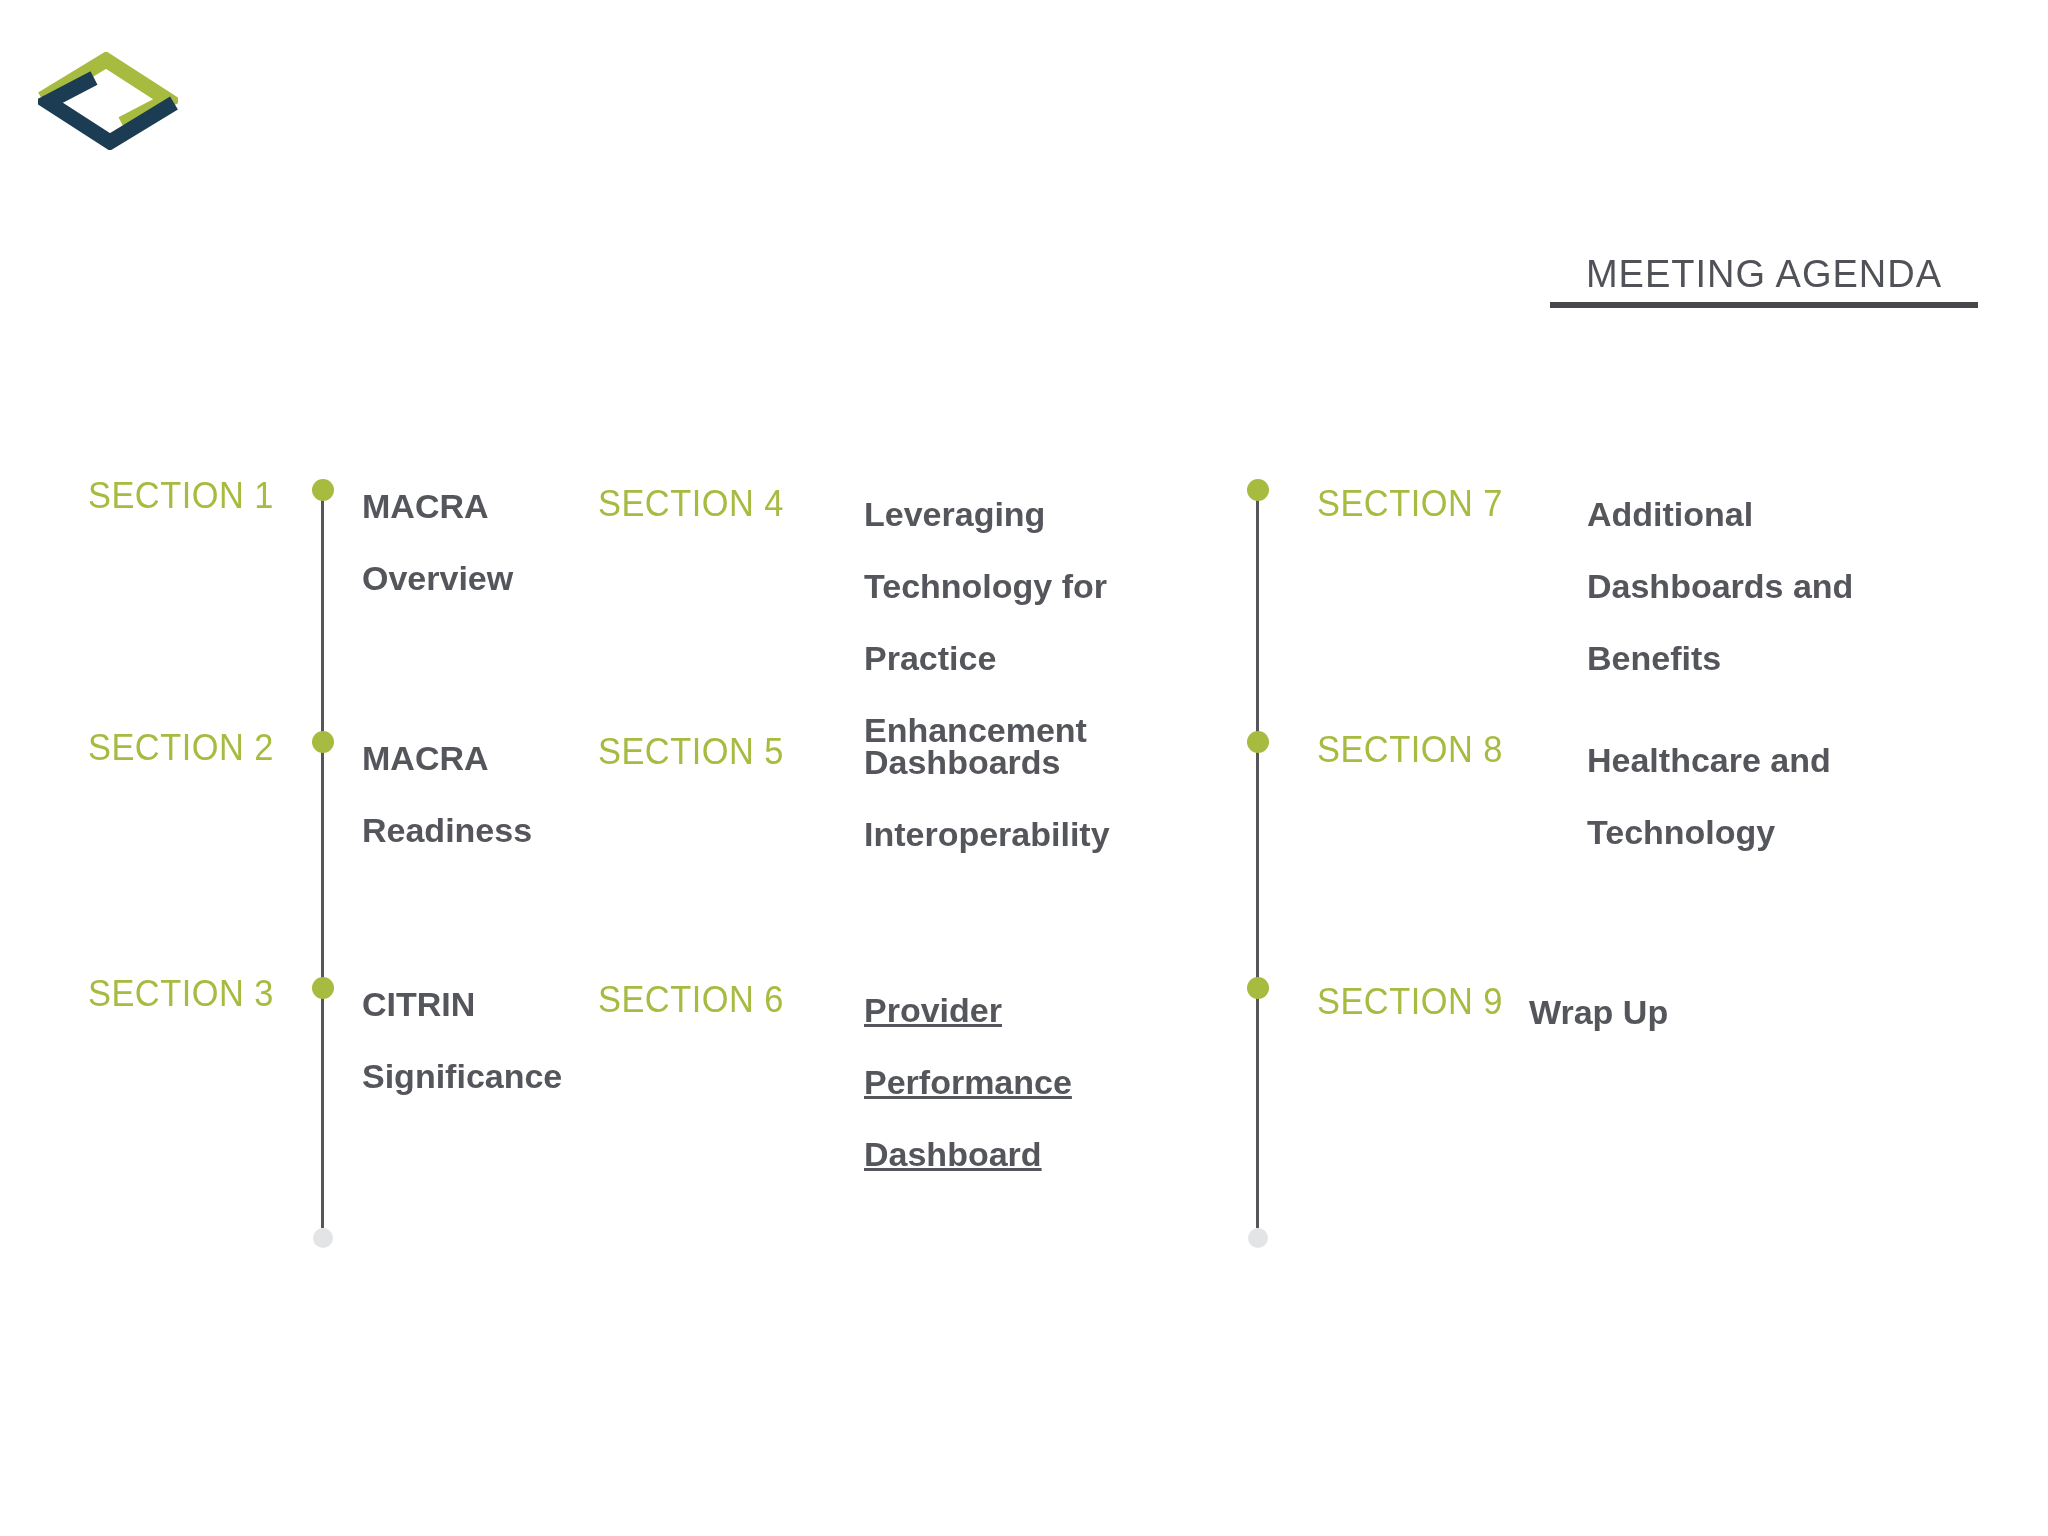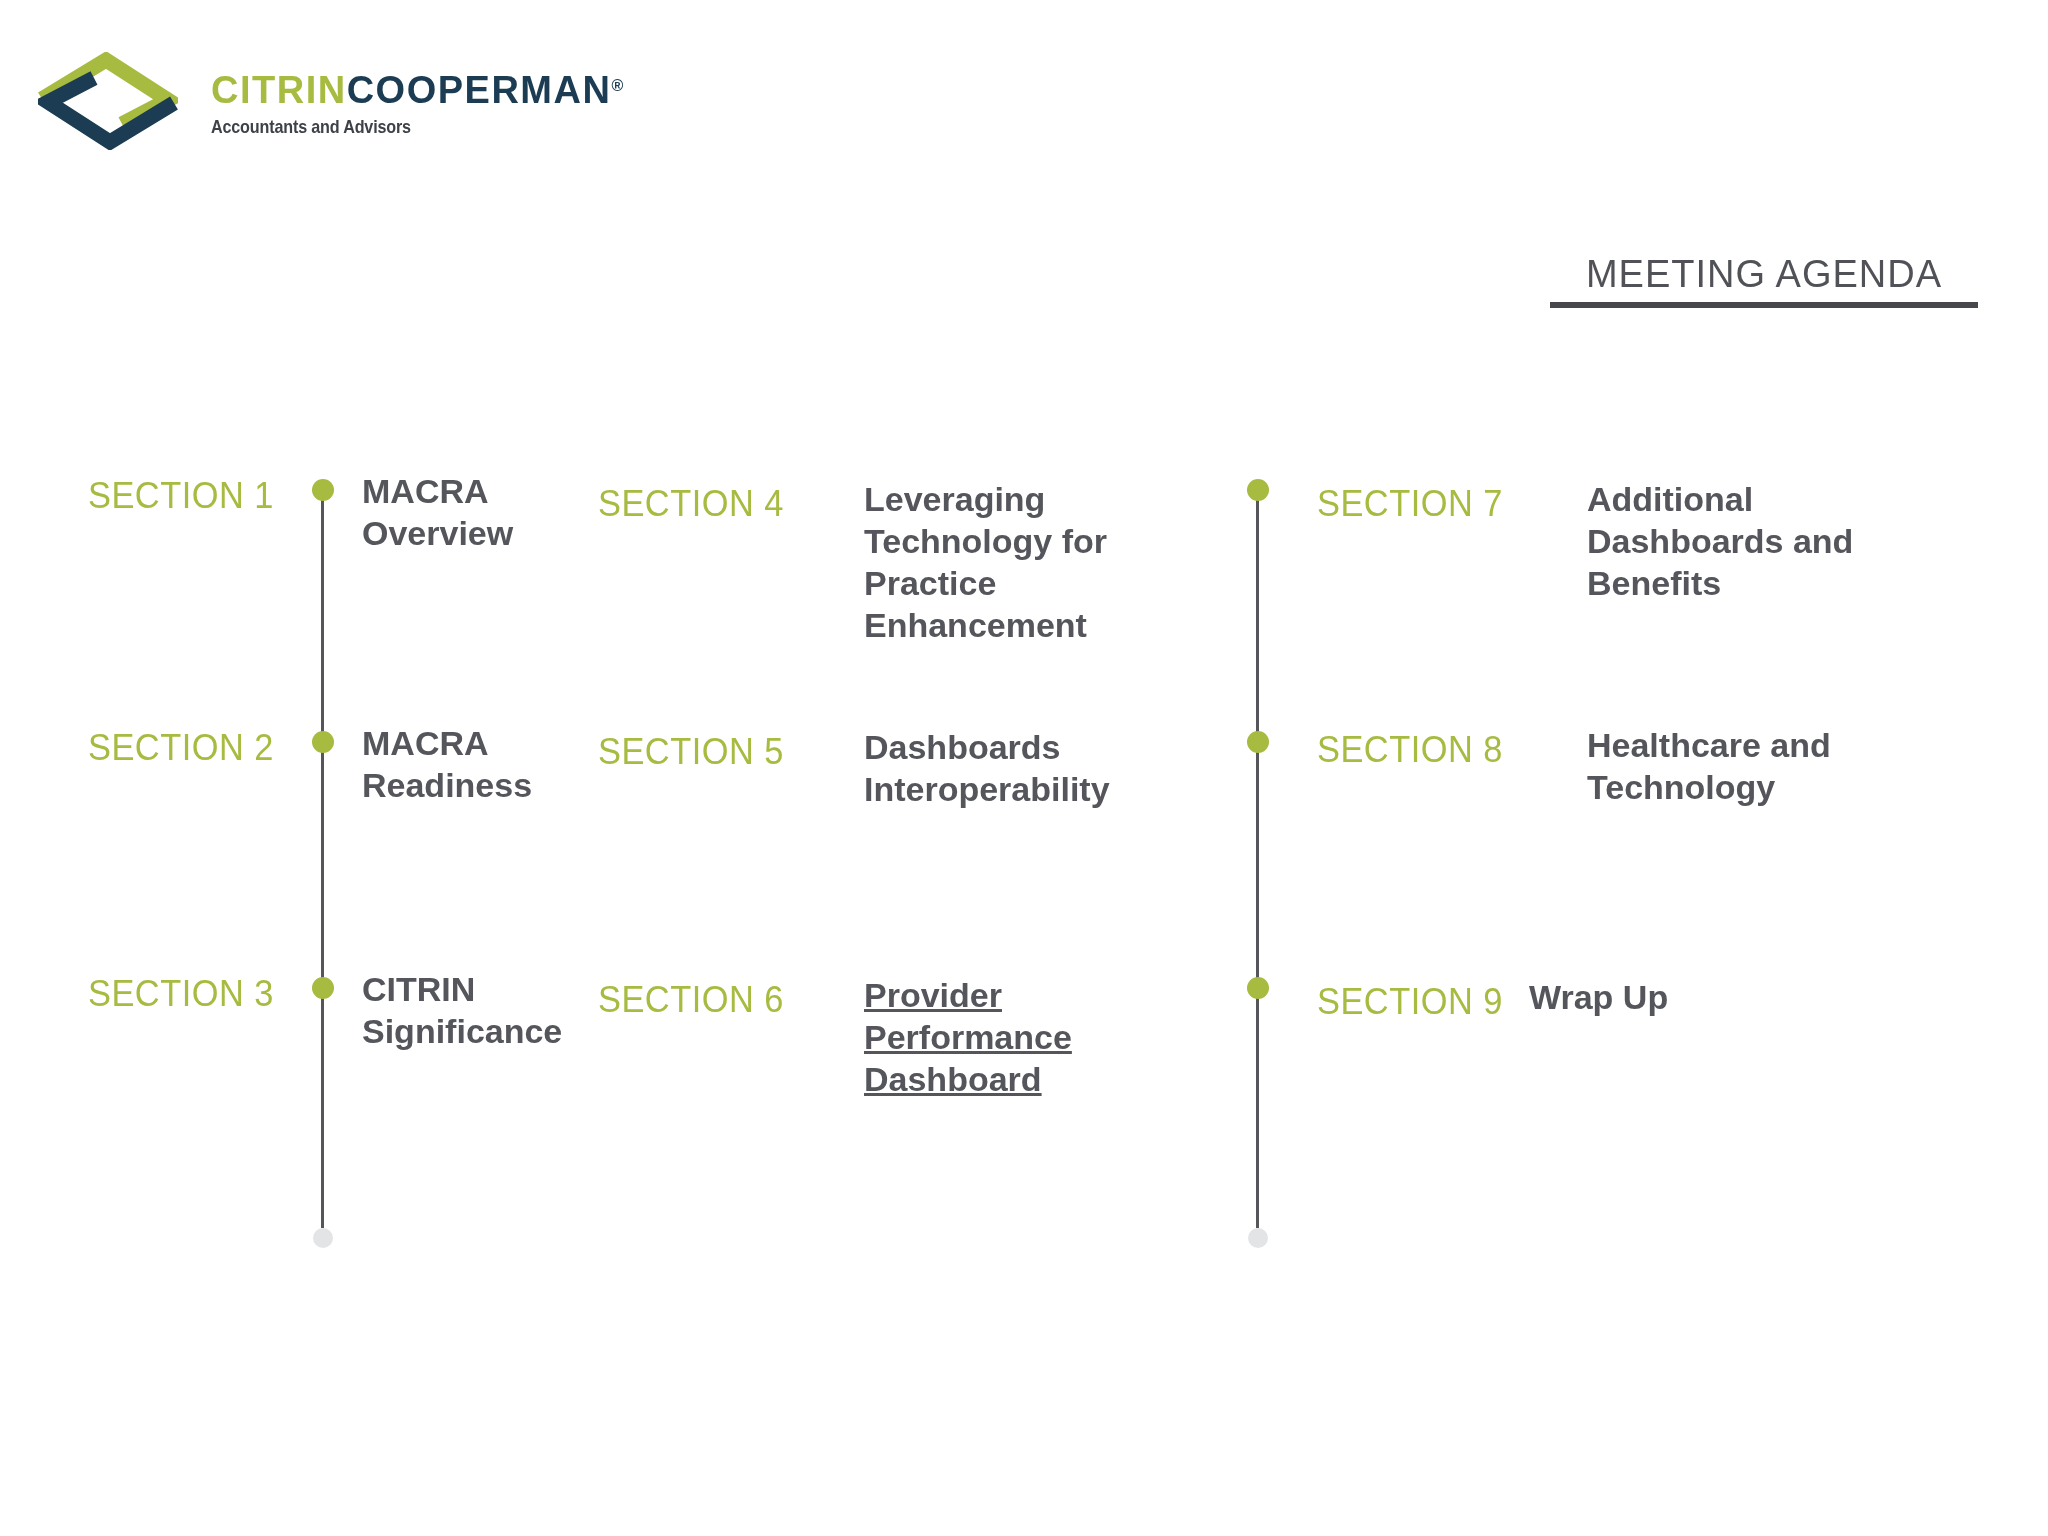--- a/index.html
+++ b/index.html
@@ -52,21 +52,21 @@
   
   .sec-label{
     position:absolute;
     font-size:37px;line-height:44px;letter-spacing:0.5px;
     color:var(--green);
     white-space:nowrap;
     transform:scaleX(0.93);transform-origin:left top;
   }
   .sec-title{
     position:absolute;
-    font-size:34px;line-height:42px;font-weight:bold;
+    font-size:34px;line-height:72px;font-weight:bold;
     color:var(--text_gray);
   }
 
   
   .tl-line{
     position:absolute;width:3px;background:var(--line);
   }
   .tl-dot{
     position:absolute;width:22px;height:22px;border-radius:50%;
     background:var(--green);
@@ -81,26 +81,20 @@
 
 <div class="canvas">
 
   <div class="logo-mark">
     <svg width="140" height="98" viewBox="0 0 140 98">
       <path d="M 4,47 L 68,8 L 130,48 L 84,72" fill="none" stroke="#a6bb40" stroke-width="15" stroke-linecap="butt" stroke-linejoin="miter"></path>
       <path d="M 136,51 L 72,90 L 10,50 L 56,26" fill="none" stroke="#1b3c52" stroke-width="15" stroke-linecap="butt" stroke-linejoin="miter"></path>
     </svg>
   </div>
 
-  <div class="logo-text">
-    <div class="logo-line1">
-      <span class="brand-primary">CITRIN</span><span class="brand-secondary">COOPERMAN</span><sup>®</sup>
-    </div>
-    <div class="logo-tagline">Accountants and Advisors</div>
-  </div>
 
   <div class="agenda-title">MEETING AGENDA</div>
 
   <div class="tl-line" style="left:321px;top:490px;height:738px;"></div>
   <div class="tl-dot" style="left:312px;top:479px;"></div>
   <div class="tl-dot" style="left:312px;top:731px;"></div>
   <div class="tl-dot" style="left:312px;top:977px;"></div>
   <div class="tl-end-dot" style="left:313px;top:1228px;"></div>
 
   <div class="tl-line" style="left:1256px;top:490px;height:738px;"></div>

